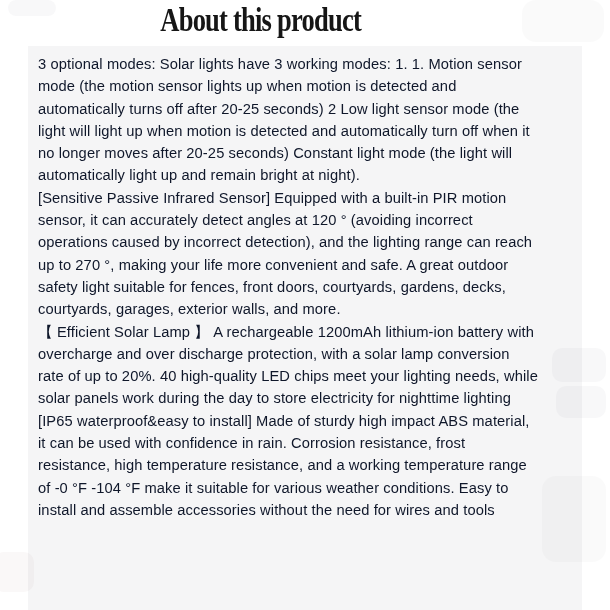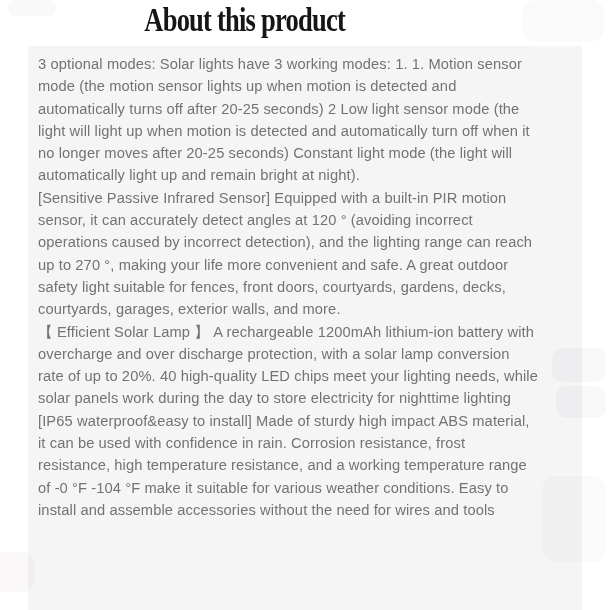--- a/index.html
+++ b/index.html
@@ -10,21 +10,21 @@
     width: 610px;
     height: 610px;
     background: #ffffff;
     position: relative;
     overflow: hidden;
     font-family: "Liberation Sans", "DejaVu Sans", sans-serif;
   }
   .title-wrap {
     position: absolute;
     top: 0;
-    left: 0;
+    left: 16px;
     width: 490px;
     text-align: center;
     margin: 0;
     line-height: 40px;
     z-index: 2;
   }
   .title-text {
     display: inline-block;
     font-family: "Liberation Serif", "DejaVu Serif", serif;
     font-weight: 700;
@@ -42,21 +42,21 @@
     height: 564px;
     background: #f5f5f6;
     box-sizing: border-box;
     padding: 7px 10px 0 10px;
     z-index: 1;
   }
   .panel p {
     margin: 0;
     font-size: 14.7px;
     line-height: 22.3px;
-    color: #737373;
+    color: #0f172a;
     white-space: pre-wrap;
     letter-spacing: 0.1px;
   }
   .watermark {
     position: absolute;
     background: rgba(120, 120, 130, 0.05);
     border-radius: 10px;
     z-index: 3;
     pointer-events: none;
   }

